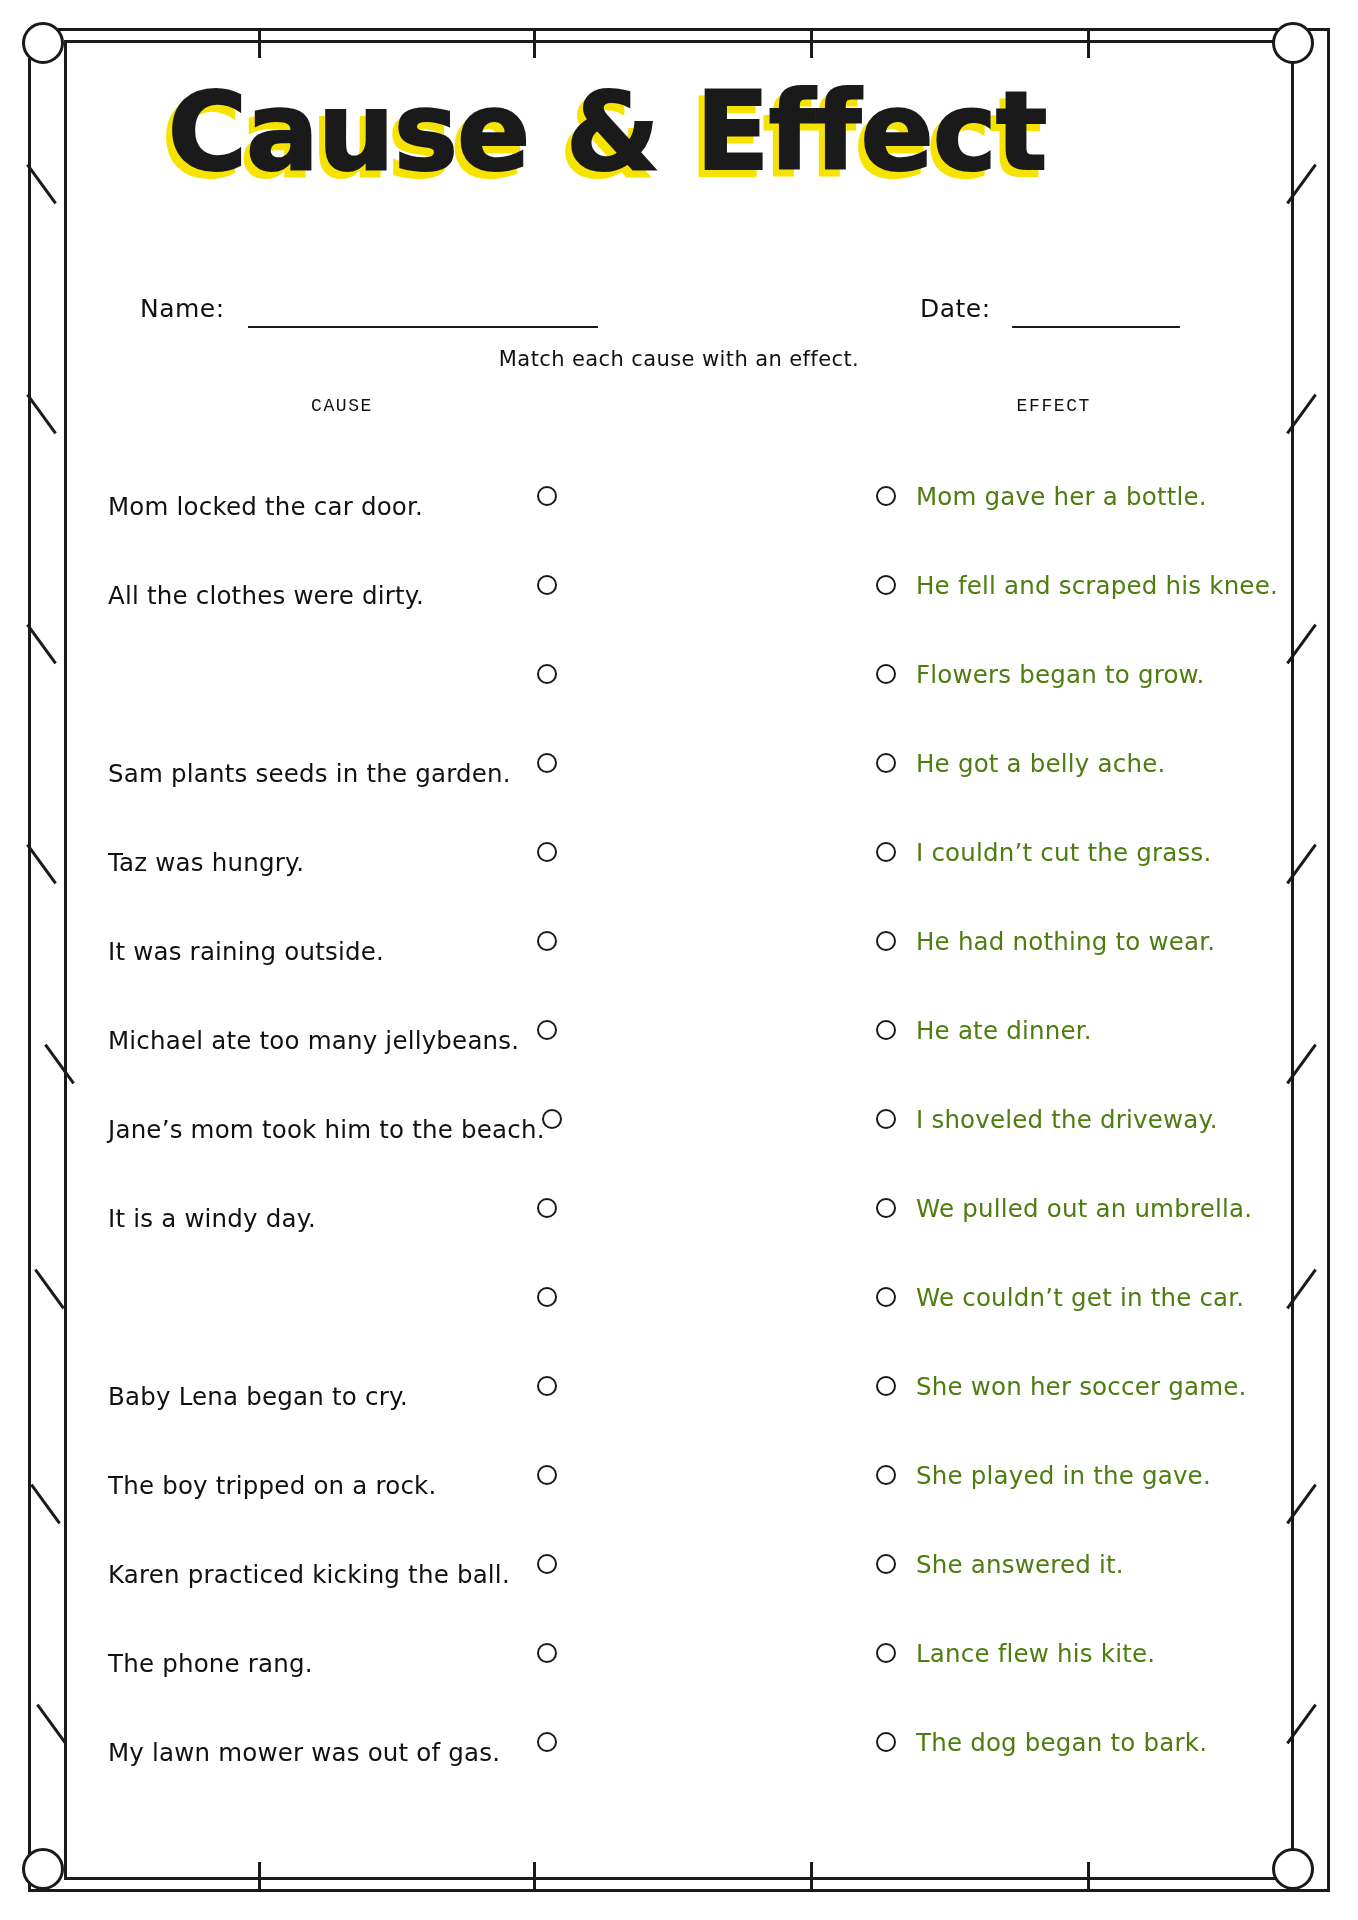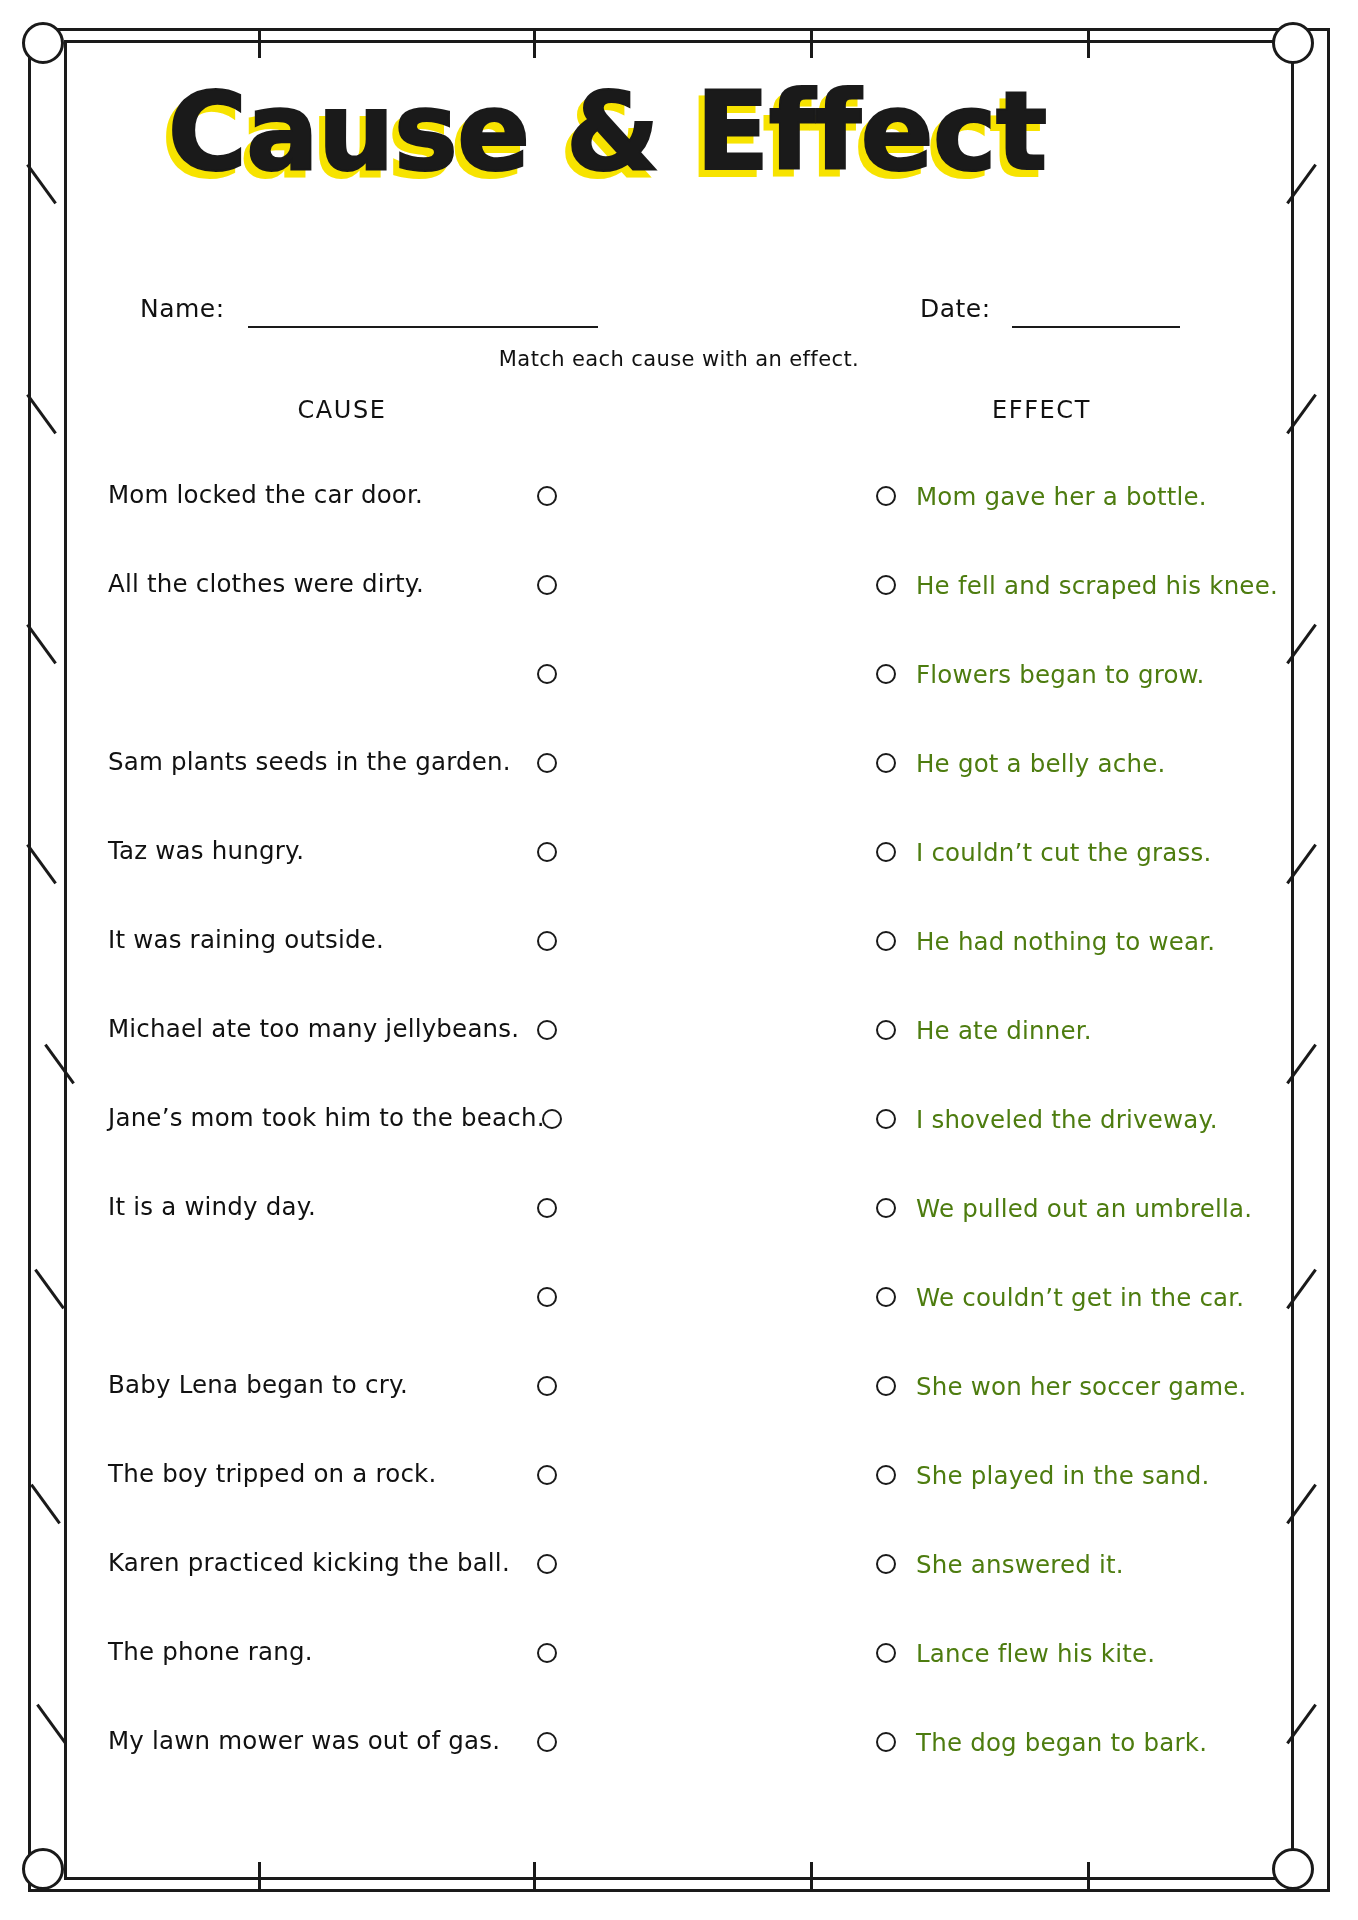--- a/index.html
+++ b/index.html
@@ -145,43 +145,44 @@
     width: 1358px;
     text-align: center;
     font-size: 21px;
     color: #111;
     letter-spacing: 0.4px;
   }
 
   .colhead {
     position: absolute;
     top: 396px;
-    font-size: 24px;
+    font-size: 18px;
     color: #111;
     letter-spacing: 1.6px;
+    font-family: Liberation Mono, monospace;
   }
   .colhead.cause { left: 222px; width: 240px; text-align: center; }
   .colhead.effect { left: 851px; width: 240px; text-align: right; }
 
   
   .rows {
     position: absolute;
     left: 0;
     top: 472px;
     width: 1358px;
   }
   .row {
     position: relative;
     height: 89px;
   }
   .cause-text {
     position: absolute;
     left: 108px;
     width: 420px;
-    top: 8px;
+    top: 20px;
     font-size: 24.5px;
     color: #111;
     letter-spacing: 0.2px;
     white-space: nowrap;
   }
   .bubble {
     position: absolute;
     width: 20px;
     height: 20px;
     border: 2.5px solid #1a1a1a;
@@ -339,21 +340,21 @@
       <div class="cause-text">Baby Lena began to cry.</div>
       <div class="bubble cause-b"></div>
       <div class="bubble effect-b"></div>
       <div class="effect-text">She won her soccer game.</div>
     </div>
 
     <div class="row">
       <div class="cause-text">The boy tripped on a rock.</div>
       <div class="bubble cause-b"></div>
       <div class="bubble effect-b"></div>
-      <div class="effect-text">She played in the sand.</div>
+      <div class="effect-text">She played in the gave.</div>
     </div>
 
     <div class="row">
       <div class="cause-text">Karen practiced kicking the ball.</div>
       <div class="bubble cause-b"></div>
       <div class="bubble effect-b"></div>
       <div class="effect-text">She answered it.</div>
     </div>
 
     <div class="row">

